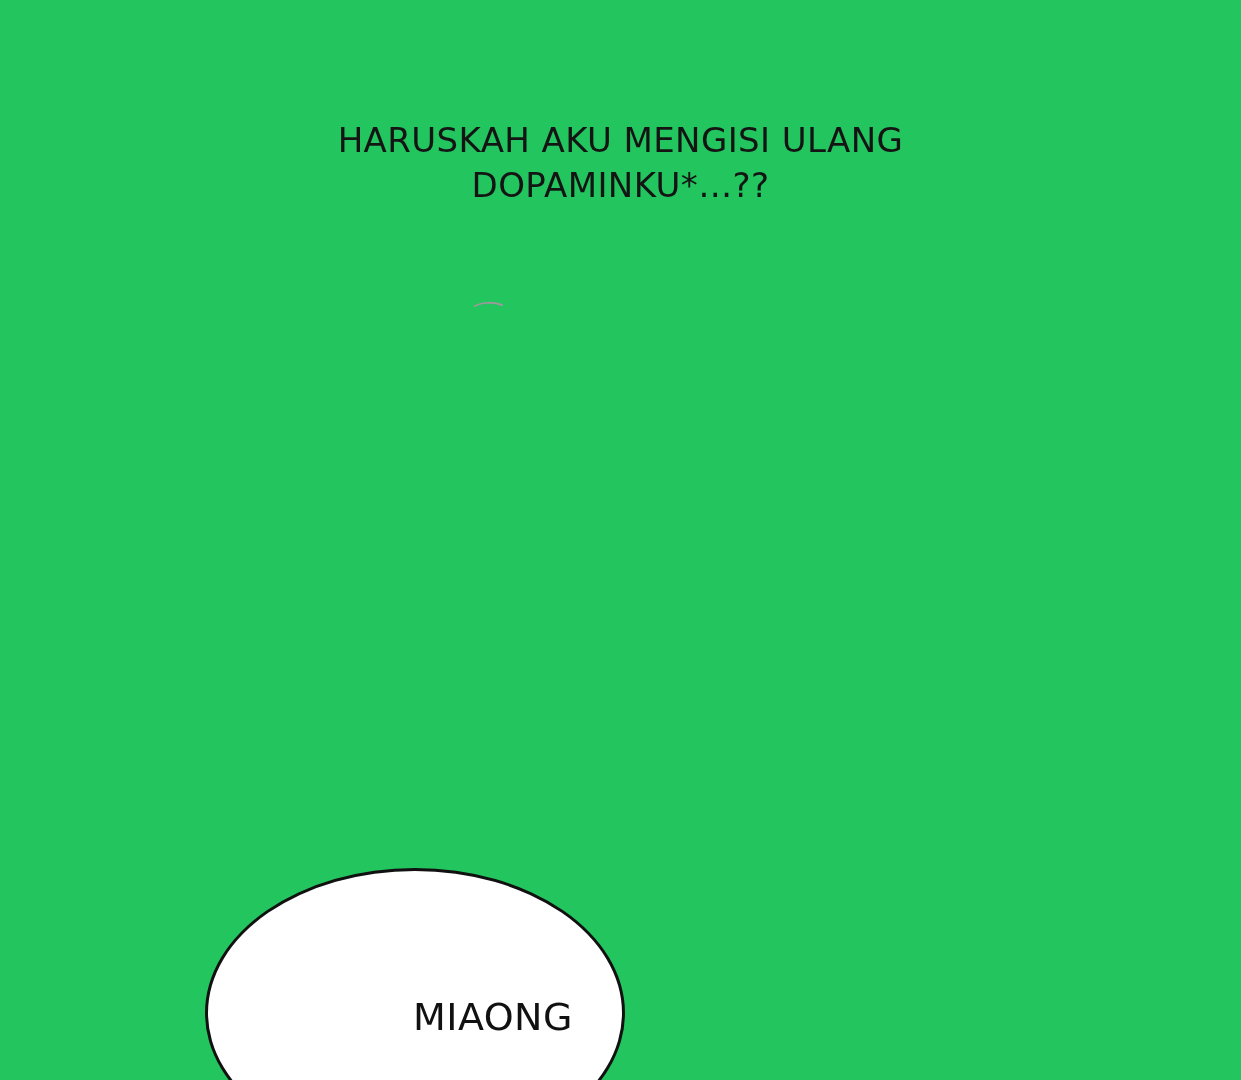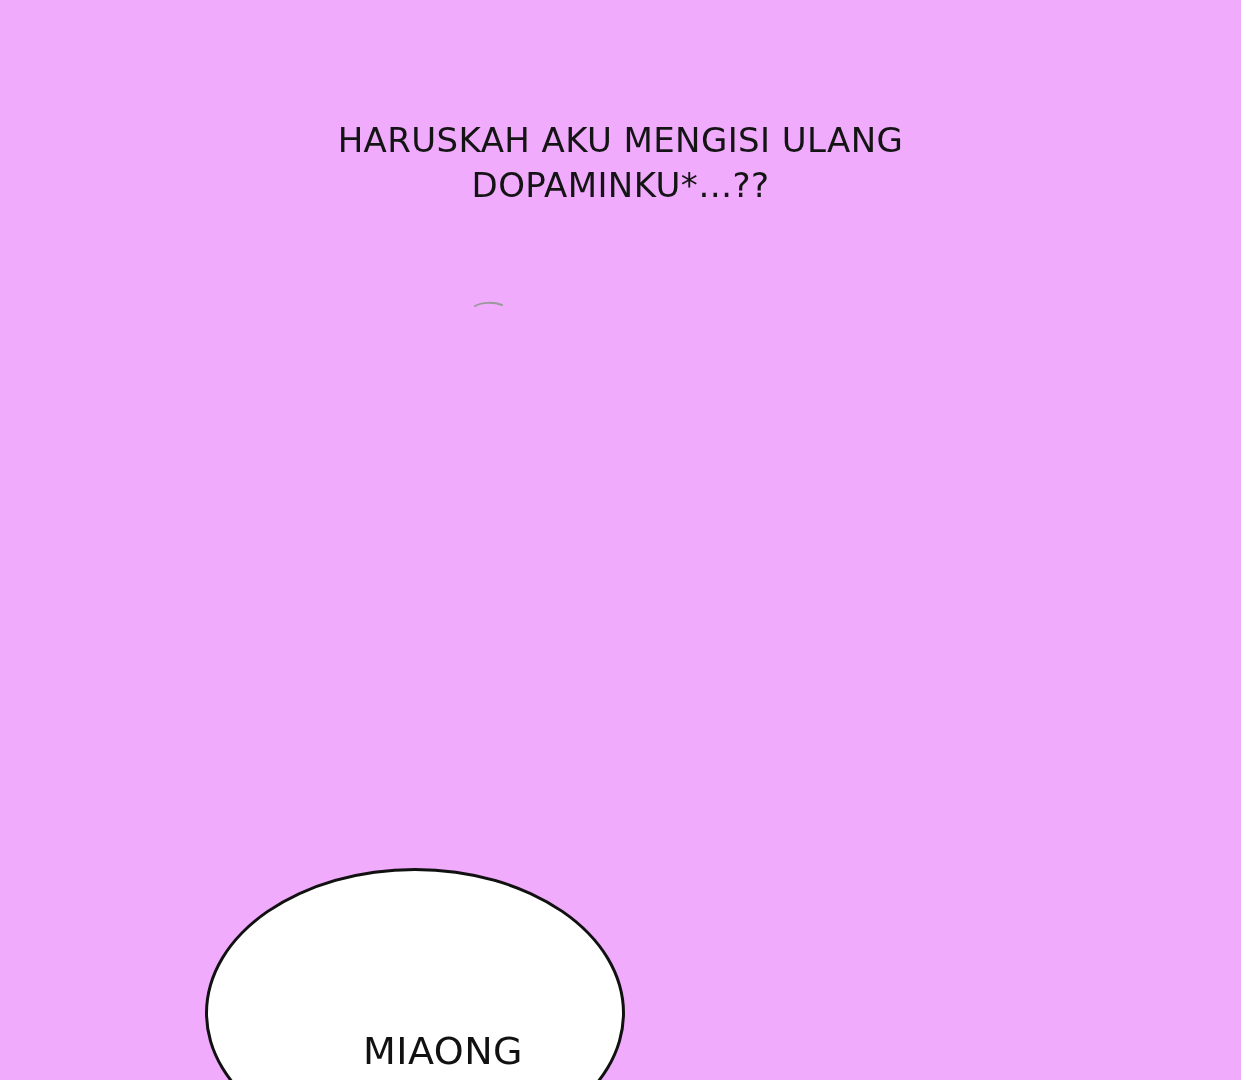--- a/index.html
+++ b/index.html
@@ -12,21 +12,21 @@
     height: 1080px;
     position: relative;
     overflow: hidden;
     font-family: "Liberation Sans", sans-serif;
     color: #1a1a1a;
   }
 
   .page {
     position: absolute;
     inset: 0;
-    background: #f0abfc;
+    background: #22c55e;
   }
 
   
   .top-caption {
     position: absolute;
     top: 118px;
     left: 0;
     width: 1241px;
     text-align: center;
     font-family: "DejaVu Sans", sans-serif;
@@ -70,27 +70,27 @@
     width: 420px;
     height: 290px;
     border: 3px solid #111111;
     border-radius: 50% / 50%;
     background: #ffffff;
     box-sizing: border-box;
   }
   .bubble-text {
     position: absolute;
     left: 313px;
-    top: 1029px;
+    top: 995px;
     width: 260px;
     font-family: "DejaVu Sans", sans-serif;
     font-size: 38px;
     letter-spacing: 0.5px;
     color: #111111;
-    text-align: center;
+    text-align: right;
   }
 </style>
 </head>
 <body>
 
 <div class="page">
 
   <div class="top-caption">HARUSKAH AKU MENGISI ULANG
 DOPAMINKU*…??</div>
 

